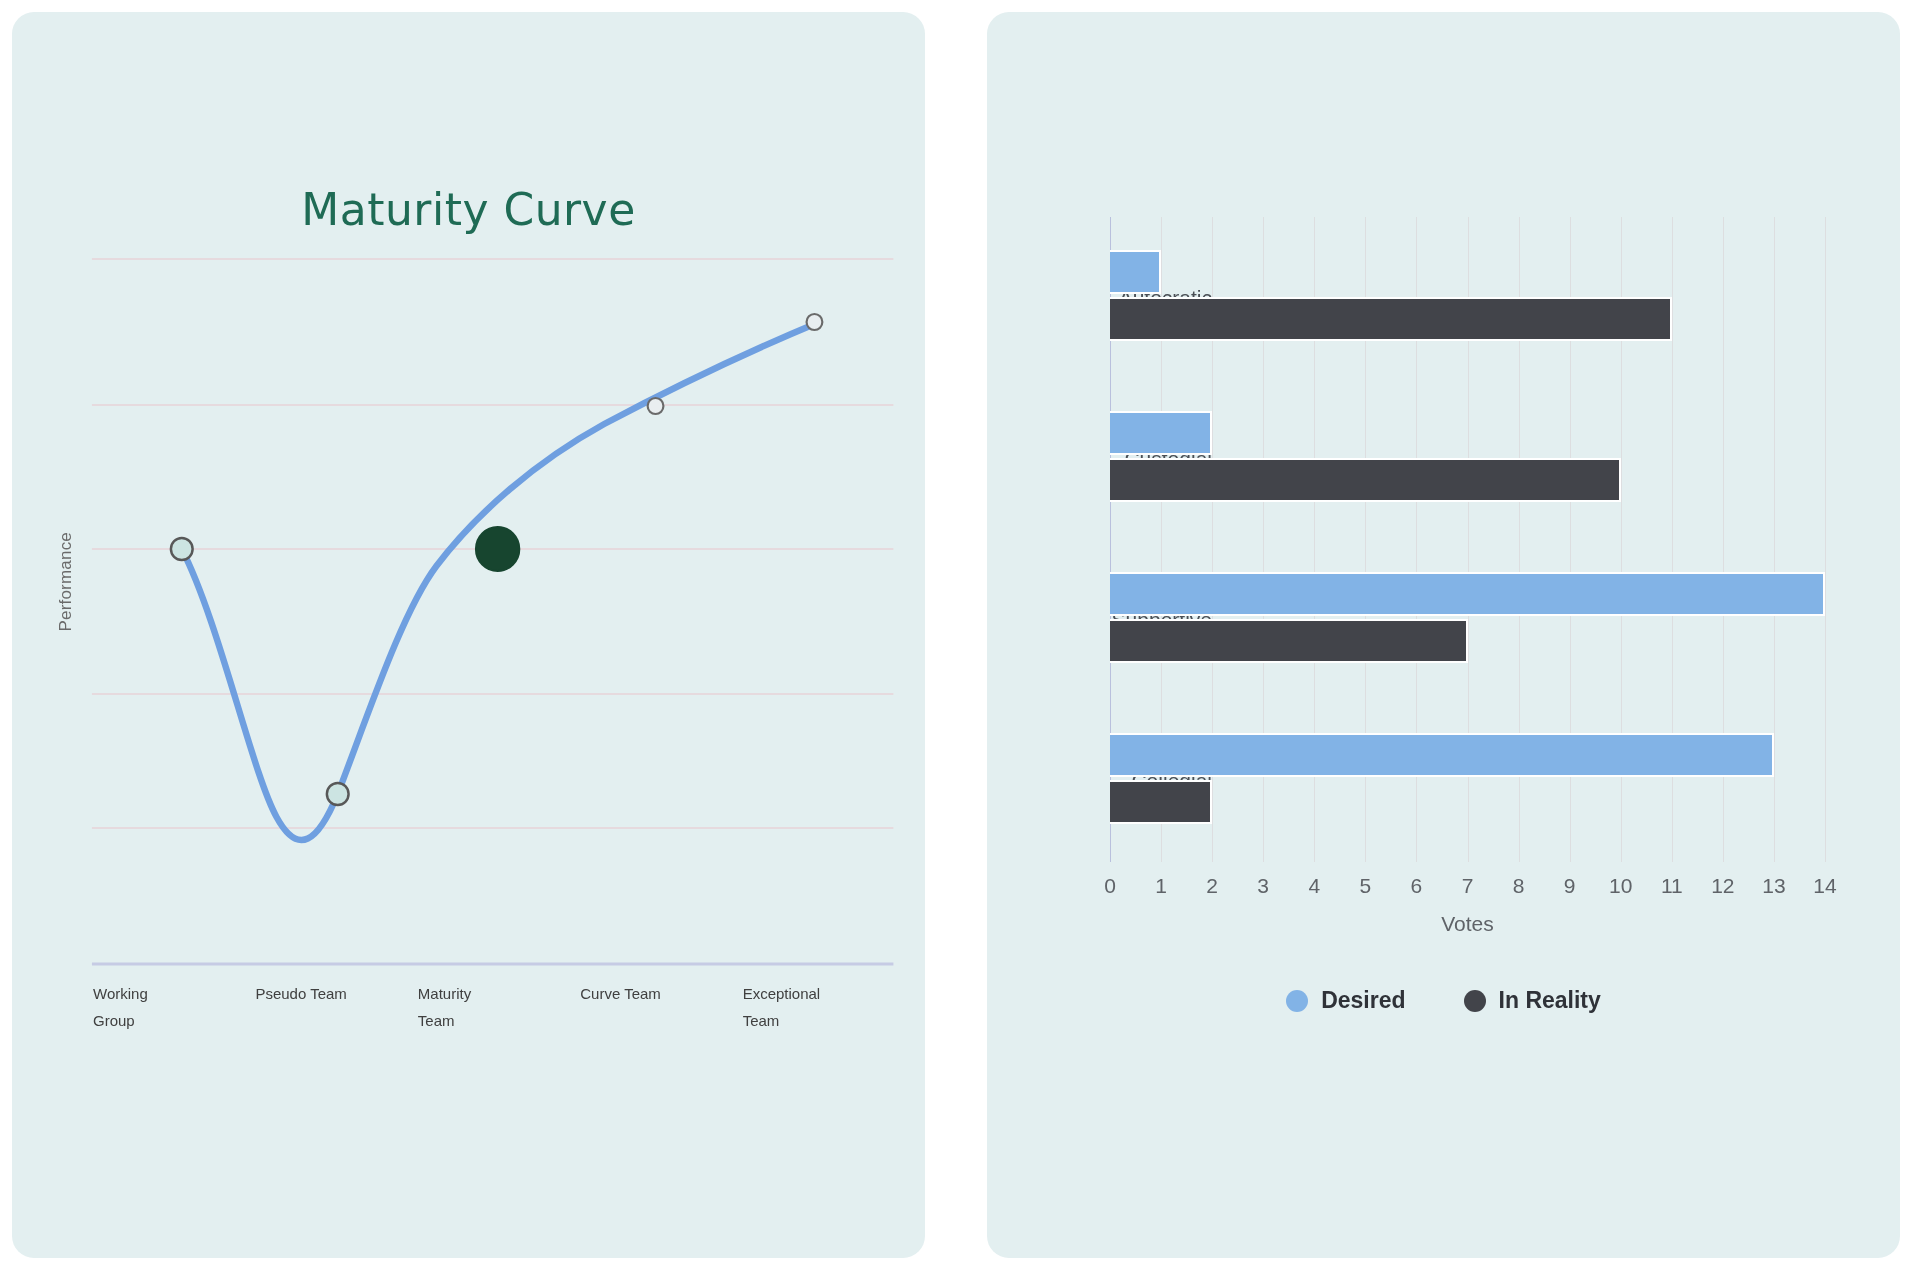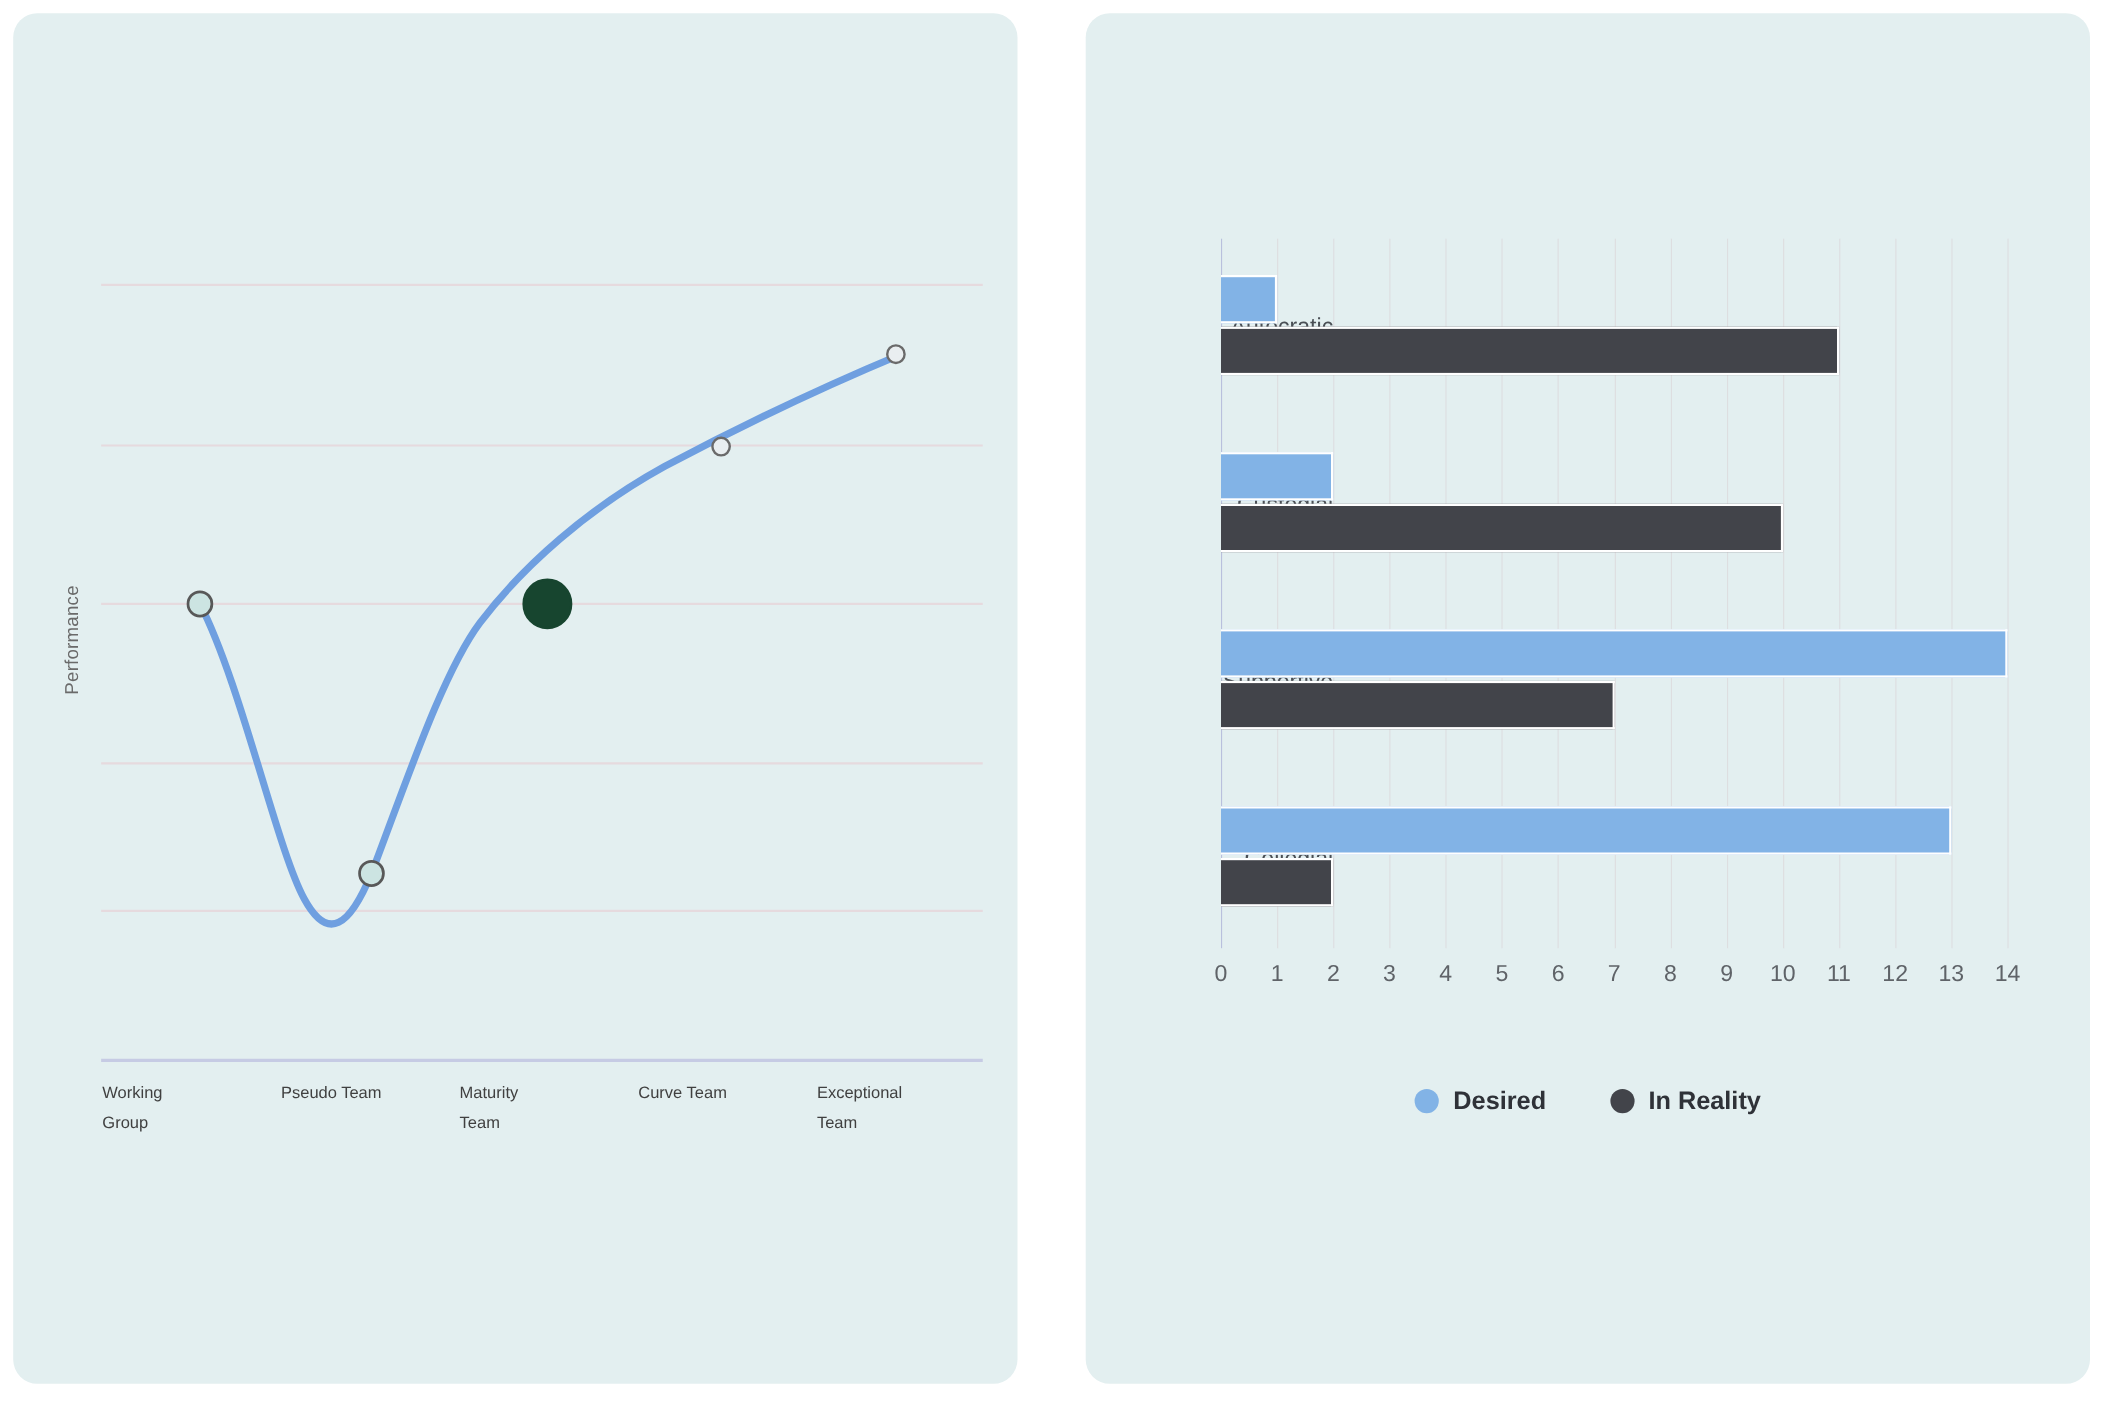--- a/index.html
+++ b/index.html
@@ -170,20 +170,21 @@
     color: #2f3238;
     white-space: nowrap;
   }
 </style>
 </head>
 <body>
 
 <div class="page">
 
   <div class="card">
+    <div class="chart-title">Maturity Curve</div>
 
     <div class="curve-plot">
       <svg width="100%" height="100%" viewBox="0 0 925 1246" preserveAspectRatio="none">
 
         <g stroke="#e6dade" stroke-width="2">
           <line x1="81" y1="247" x2="893" y2="247"></line>
           <line x1="81" y1="393" x2="893" y2="393"></line>
           <line x1="81" y1="537" x2="893" y2="537"></line>
           <line x1="81" y1="682" x2="893" y2="682"></line>
           <line x1="81" y1="816" x2="893" y2="816"></line>
@@ -277,20 +278,21 @@
           <div class="xtick-bar" style="left: 42.8571%;">6</div>
           <div class="xtick-bar" style="left: 50%;">7</div>
           <div class="xtick-bar" style="left: 57.1429%;">8</div>
           <div class="xtick-bar" style="left: 64.2857%;">9</div>
           <div class="xtick-bar" style="left: 71.4286%;">10</div>
           <div class="xtick-bar" style="left: 78.5714%;">11</div>
           <div class="xtick-bar" style="left: 85.7143%;">12</div>
           <div class="xtick-bar" style="left: 92.8571%;">13</div>
           <div class="xtick-bar" style="left: 100%;">14</div>
         </div>
+      <div class="axis-title">Votes</div>
 
       <div class="legend">
         <div class="legend-item">
           <span class="legend-dot" style="background: rgb(130, 179, 230);"></span>
           <span class="legend-text">Desired</span>
         </div>
         <div class="legend-item">
           <span class="legend-dot" style="background: rgb(66, 68, 74);"></span>
           <span class="legend-text">In Reality</span>
         </div>

